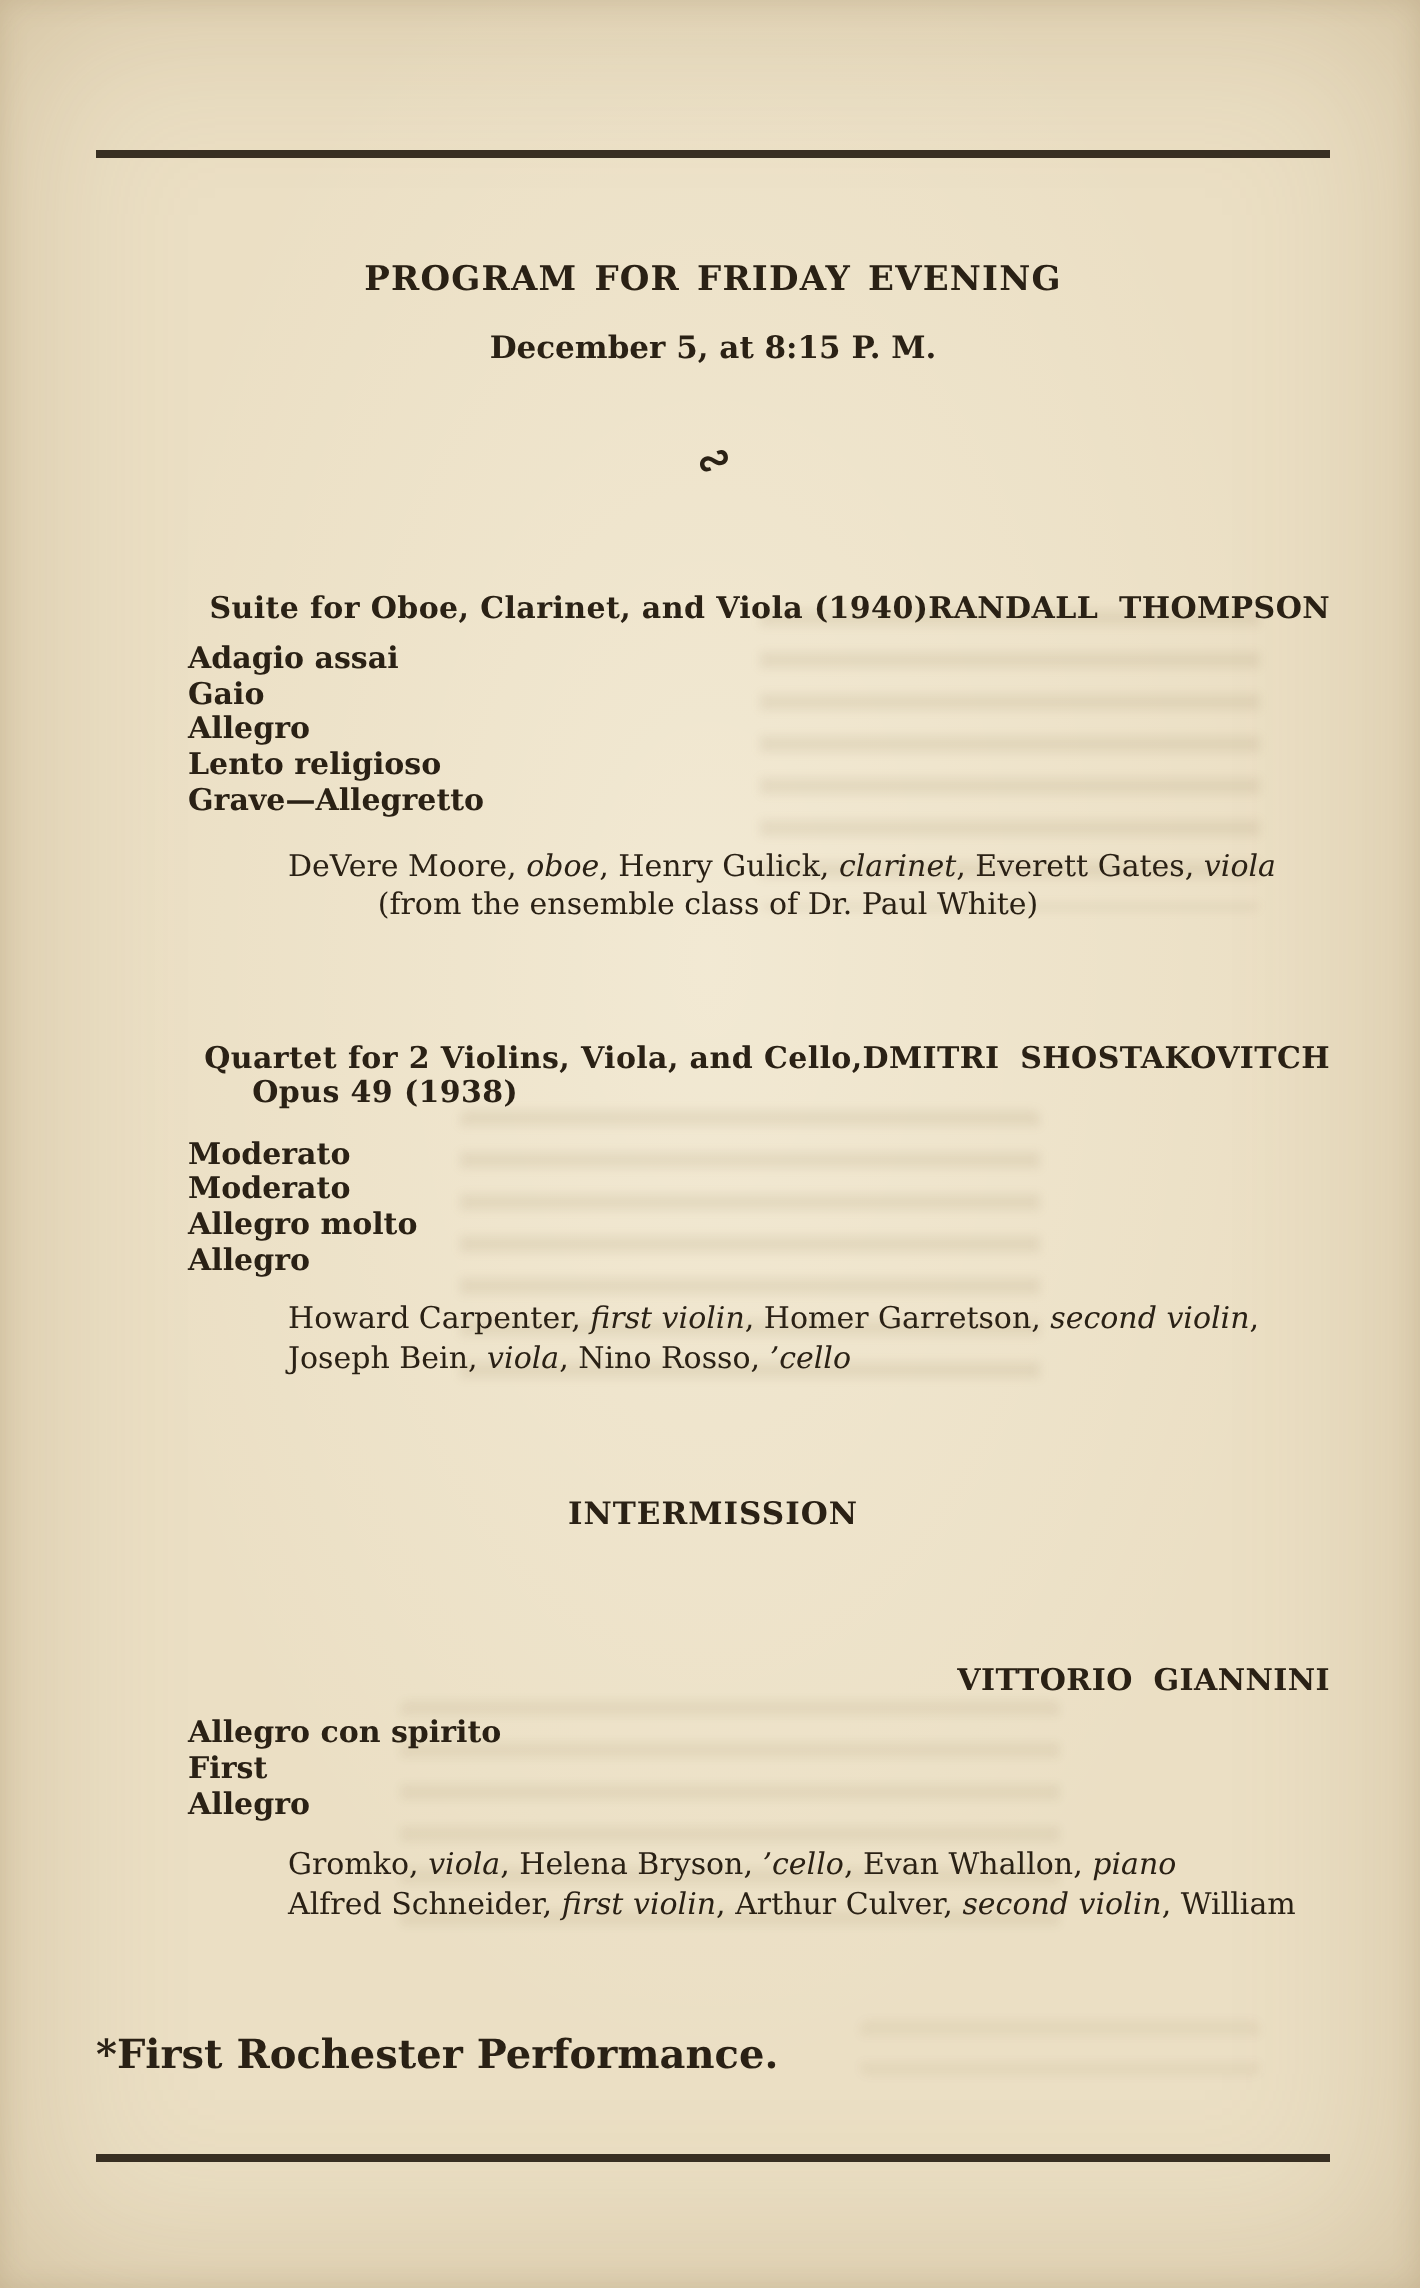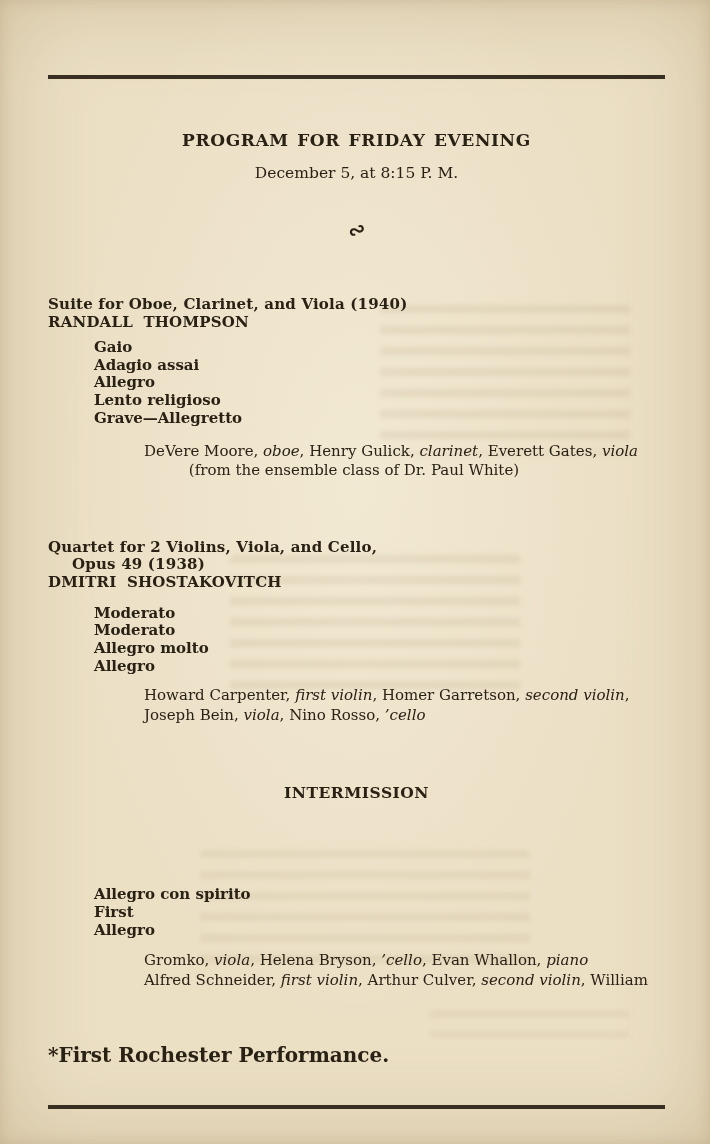--- a/index.html
+++ b/index.html
@@ -38,21 +38,21 @@
     font-size: 17px;
     font-weight: bold;
     letter-spacing: 0.6px;
     word-spacing: 2px;
     line-height: 20px;
   }
   .date-line {
     margin-top: 14px;
     text-align: center;
     font-size: 15.5px;
-    font-weight: normal;
+    font-weight: bold;
     line-height: 19px;
   }
   .ornament-row {
     margin-top: 34px;
     text-align: center;
     height: 26px;
     line-height: 26px;
   }
   .ornament {
     display: inline-block;
@@ -65,41 +65,40 @@
 
   .piece { margin-top: 0; }
   .piece-1 { margin-top: 52px; }
   .piece-2 { margin-top: 57px; }
   .piece-3 { margin-top: 65px; }
 
   .piece-head {
     display: flex;
     justify-content: flex-end;
     align-items: flex-start;
-    flex-direction: column;
   }
   .piece-title, .piece-title-cont, .composer {
     font-size: 15px;
     font-weight: bold;
     line-height: 18px;
     letter-spacing: 0.2px;
   }
   .piece-title-cont { padding-left: 24px; line-height: 17px; }
   .composer { word-spacing: 5px; white-space: nowrap; }
 
   ul.movements {
     list-style: none;
     padding-left: 46px;
     font-size: 15px;
     font-weight: bold;
     line-height: 17.7px;
   }
   .piece-1 ul.movements { margin-top: 8px; }
   .piece-2 ul.movements { margin-top: 14px; }
-  .piece-3 ul.movements { margin-top: 19px; }
+  .piece-3 ul.movements { margin-top: 9px; }
 
   .performers {
     margin-left: 96px;
     font-size: 15px;
     line-height: 19.5px;
   }
   .piece-1 .performers { margin-top: 14px; }
   .piece-2 .performers { margin-top: 11px; }
   .piece-3 .performers { margin-top: 12px; }
   .perf-line { white-space: nowrap; }
@@ -159,22 +158,22 @@
     </div>
 
     <section class="piece piece-1">
       <div class="piece-head">
         <div class="piece-titles">
           <div class="piece-title">Suite for Oboe, Clarinet, and Viola (1940)</div>
         </div>
         <div class="composer">RANDALL THOMPSON</div>
       </div>
       <ul class="movements">
+        <li>Adagio assai</li>
         <li>Gaio</li>
-        <li>Adagio assai</li>
         <li>Allegro</li>
         <li>Lento religioso</li>
         <li>Grave—Allegretto</li>
       </ul>
       <div class="performers">
         <div class="perf-line"><span>DeVere Moore, </span><span class="it">oboe</span><span>, Henry Gulick, </span><span class="it">clarinet</span><span>, Everett Gates, </span><span class="it">viola</span></div>
         <div class="perf-note">(from the ensemble class of Dr. Paul White)</div>
       </div>
     </section>
 
@@ -195,20 +194,21 @@
       <div class="performers">
         <div class="perf-line"><span>Howard Carpenter, </span><span class="it">first violin</span><span>, Homer Garretson, </span><span class="it">second violin</span><span>,</span></div>
         <div class="perf-line"><span>Joseph Bein, </span><span class="it">viola</span><span>, Nino Rosso, </span><span class="it">’cello</span></div>
       </div>
     </section>
 
     <div class="intermission">INTERMISSION</div>
 
     <section class="piece piece-3">
       <div class="piece-head">
+        <div class="composer">VITTORIO GIANNINI</div>
       </div>
       <ul class="movements">
         <li>Allegro con spirito</li>
         <li>First</li>
         <li>Allegro</li>
       </ul>
       <div class="performers">
         <div class="perf-line"><span>Gromko, </span><span class="it">viola</span><span>, Helena Bryson, </span><span class="it">’cello</span><span>, Evan Whallon, </span><span class="it">piano</span></div>
         <div class="perf-line"><span>Alfred Schneider, </span><span class="it">first violin</span><span>, Arthur Culver, </span><span class="it">second violin</span><span>, William</span></div>
       </div>

